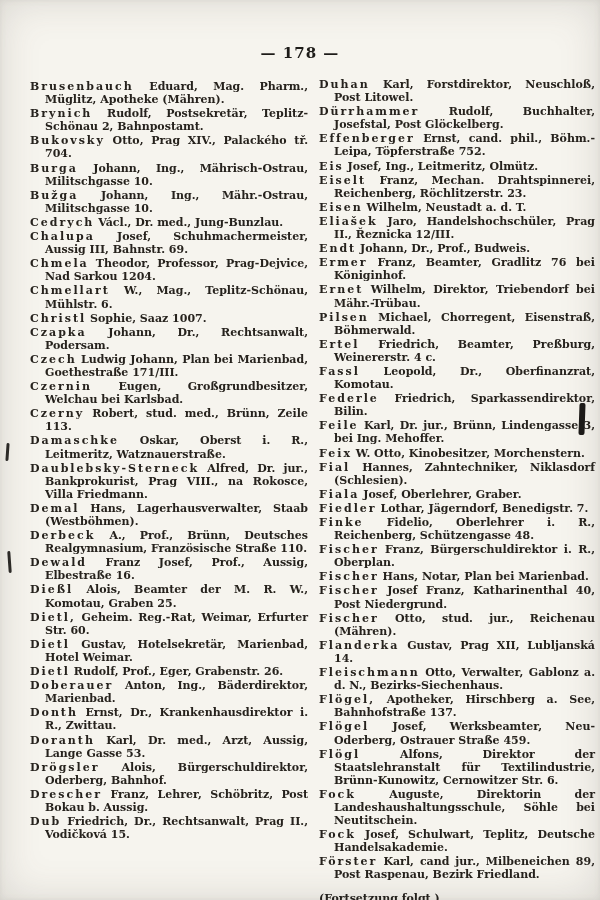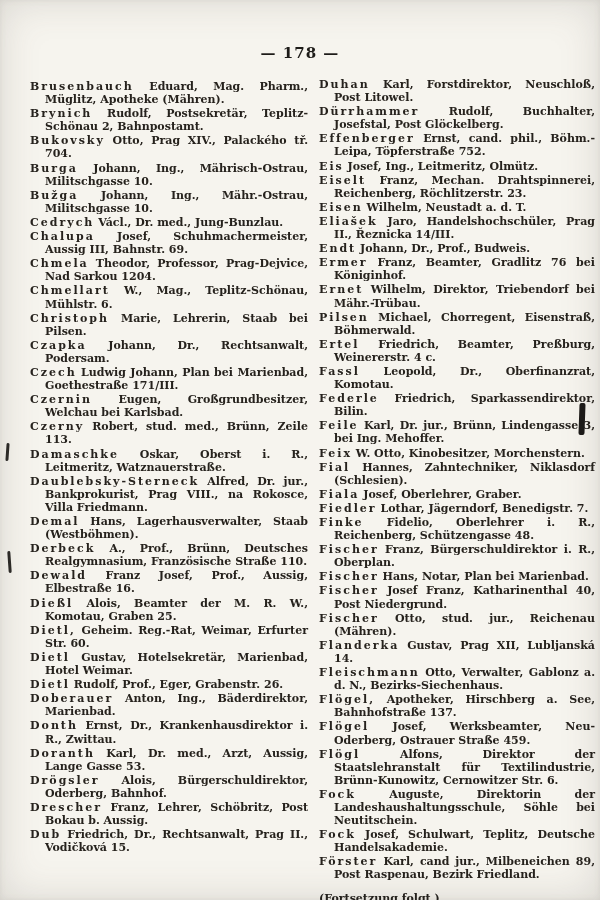--- a/index.html
+++ b/index.html
@@ -103,21 +103,21 @@
 <div class="col col-left" id="col-left">
     <div class="entry"><span class="surname">Brusenbauch</span> <span>Eduard, Mag. Pharm., Müglitz, Apotheke (Mähren).</span></div>
     <div class="entry"><span class="surname">Brynich</span> <span>Rudolf, Postsekretär, Teplitz-Schönau 2, Bahnpostamt.</span></div>
     <div class="entry"><span class="surname">Bukovsky</span> <span>Otto, Prag XIV., Palackého tř. 704.</span></div>
     <div class="entry"><span class="surname">Burga</span> <span>Johann, Ing., Mährisch-Ostrau, Militschgasse 10.</span></div>
     <div class="entry"><span class="surname">Bužga</span> <span>Johann, Ing., Mähr.-Ostrau, Militschgasse 10.</span></div>
     <div class="entry"><span class="surname">Cedrych</span> <span>Václ., Dr. med., Jung-Bunzlau.</span></div>
     <div class="entry"><span class="surname">Chalupa</span> <span>Josef, Schuhmachermeister, Aussig III, Bahnstr. 69.</span></div>
     <div class="entry"><span class="surname">Chmela</span> <span>Theodor, Professor, Prag-Dejvice, Nad Sarkou 1204.</span></div>
     <div class="entry"><span class="surname">Chmellart</span> <span>W., Mag., Teplitz-Schönau, Mühlstr. 6.</span></div>
-    <div class="entry"><span class="surname">Christoph</span> <span>Marie, Lehrerin, Staab bei Pilsen.</span></div>
+    <div class="entry"><span class="surname">Christl</span> <span>Sophie, Saaz 1007.</span></div>
     <div class="entry"><span class="surname">Czapka</span> <span>Johann, Dr., Rechtsanwalt, Podersam.</span></div>
     <div class="entry"><span class="surname">Czech</span> <span>Ludwig Johann, Plan bei Marienbad, Goethestraße 171/III.</span></div>
     <div class="entry"><span class="surname">Czernin</span> <span>Eugen, Großgrundbesitzer, Welchau bei Karlsbad.</span></div>
     <div class="entry"><span class="surname">Czerny</span> <span>Robert, stud. med., Brünn, Zeile 113.</span></div>
     <div class="entry"><span class="surname">Damaschke</span> <span>Oskar, Oberst i. R., Leitmeritz, Watznauerstraße.</span></div>
     <div class="entry"><span class="surname">Daublebsky-Sterneck</span> <span>Alfred, Dr. jur., Bankprokurist, Prag VIII., na Rokosce, Villa Friedmann.</span></div>
     <div class="entry"><span class="surname">Demal</span> <span>Hans, Lagerhausverwalter, Staab (Westböhmen).</span></div>
     <div class="entry"><span class="surname">Derbeck</span> <span>A., Prof., Brünn, Deutsches Realgymnasium, Französische Straße 110.</span></div>
     <div class="entry"><span class="surname">Dewald</span> <span>Franz Josef, Prof., Aussig, Elbestraße 16.</span></div>
     <div class="entry"><span class="surname">Dießl</span> <span>Alois, Beamter der M. R. W., Komotau, Graben 25.</span></div>
@@ -131,21 +131,21 @@
     <div class="entry"><span class="surname">Drescher</span> <span>Franz, Lehrer, Schöbritz, Post Bokau b. Aussig.</span></div>
     <div class="entry"><span class="surname">Dub</span> <span>Friedrich, Dr., Rechtsanwalt, Prag II., Vodičková 15.</span></div>
   </div>
 <div class="col col-right" id="col-right">
 <div class="entry"><span class="surname">Duhan</span> <span>Karl, Forstdirektor, Neuschloß, Post Litowel.</span></div>
     <div class="entry"><span class="surname">Dürrhammer</span> <span>Rudolf, Buchhalter, Josefstal, Post Glöckelberg.</span></div>
     <div class="entry"><span class="surname">Effenberger</span> <span>Ernst, cand. phil., Böhm.-Leipa, Töpferstraße 752.</span></div>
     <div class="entry"><span class="surname">Eis</span> <span>Josef, Ing., Leitmeritz, Olmütz.</span></div>
     <div class="entry"><span class="surname">Eiselt</span> <span>Franz, Mechan. Drahtspinnerei, Reichenberg, Röchlitzerstr. 23.</span></div>
     <div class="entry"><span class="surname">Eisen</span> <span>Wilhelm, Neustadt a. d. T.</span></div>
-    <div class="entry"><span class="surname">Eliašek</span> <span>Jaro, Handelshochschüler, Prag II., Řeznicka 14/III.</span></div>
+    <div class="entry"><span class="surname">Eliašek</span> <span>Jaro, Handelshochschüler, Prag II., Řeznicka 12/III.</span></div>
     <div class="entry"><span class="surname">Endt</span> <span>Johann, Dr., Prof., Budweis.</span></div>
     <div class="entry"><span class="surname">Ermer</span> <span>Franz, Beamter, Gradlitz 76 bei Königinhof.</span></div>
     <div class="entry"><span class="surname">Ernet</span> <span>Wilhelm, Direktor, Triebendorf bei Mähr.-Trübau.</span></div>
     <div class="entry"><span class="surname">Pilsen</span> <span>Michael, Chorregent, Eisenstraß, Böhmerwald.</span></div>
     <div class="entry"><span class="surname">Ertel</span> <span>Friedrich, Beamter, Preßburg, Weinererstr. 4 c.</span></div>
     <div class="entry"><span class="surname">Fassl</span> <span>Leopold, Dr., Oberfinanzrat, Komotau.</span></div>
     <div class="entry"><span class="surname">Federle</span> <span>Friedrich, Sparkassendirektor, Bilin.</span></div>
     <div class="entry"><span class="surname">Feile</span> <span>Karl, Dr. jur., Brünn, Lindengasse 3, bei Ing. Mehoffer.</span></div>
     <div class="entry"><span class="surname">Feix</span> <span>W. Otto, Kinobesitzer, Morchenstern.</span></div>
     <div class="entry"><span class="surname">Fial</span> <span>Hannes, Zahntechniker, Niklasdorf (Schlesien).</span></div>

